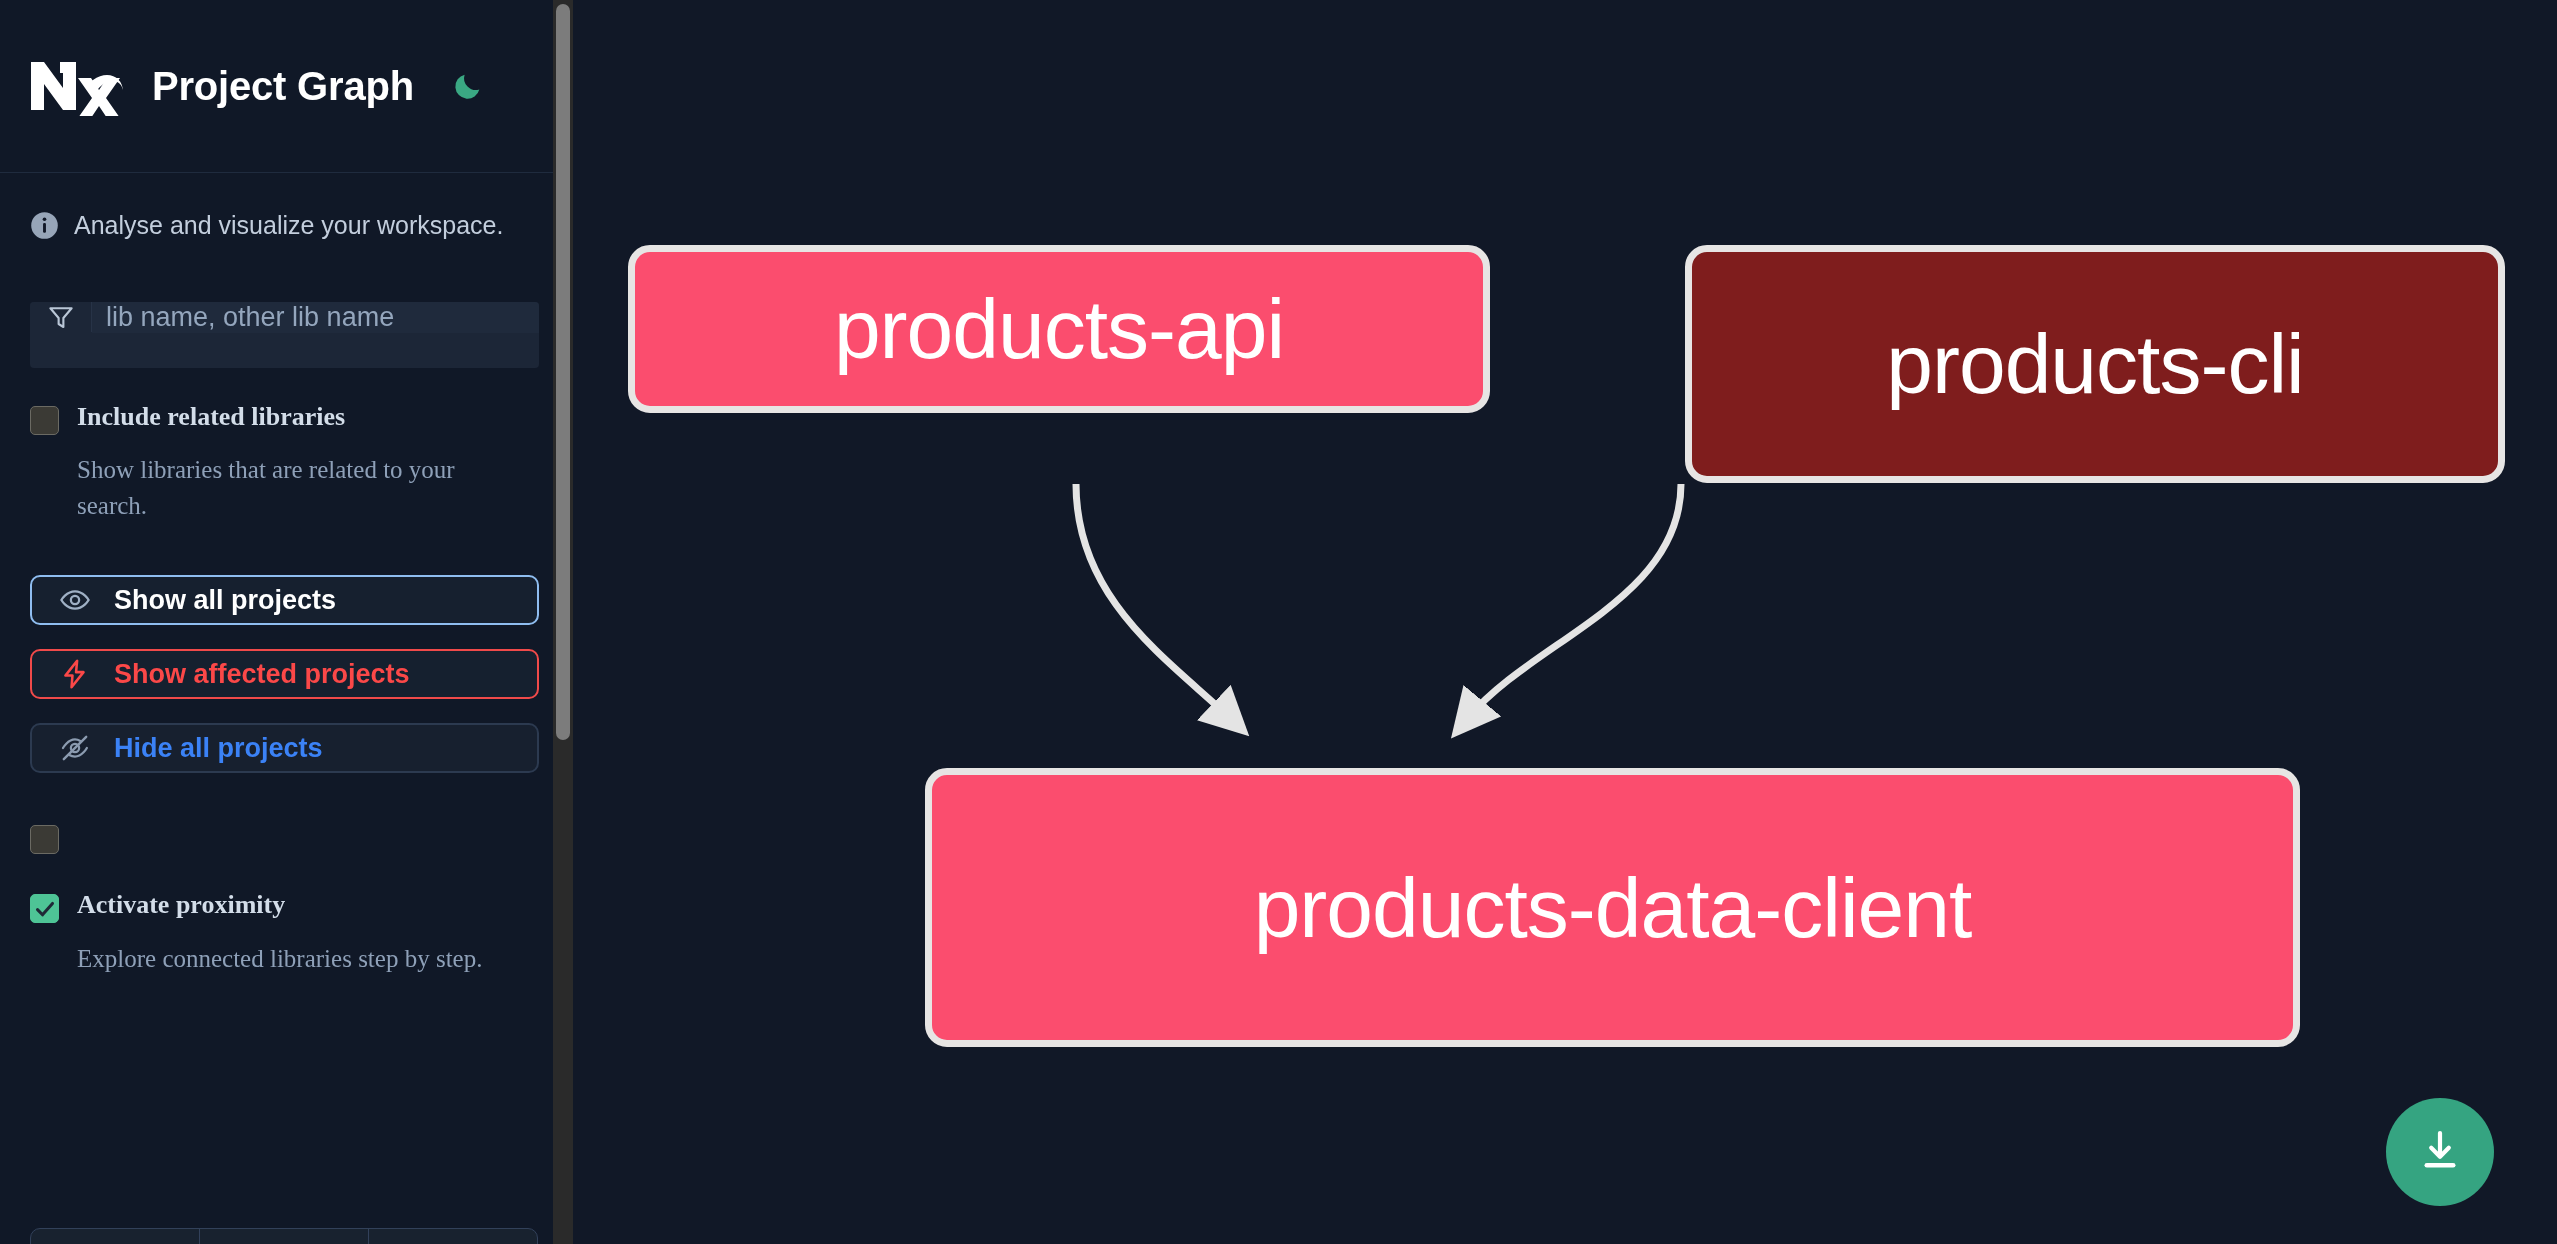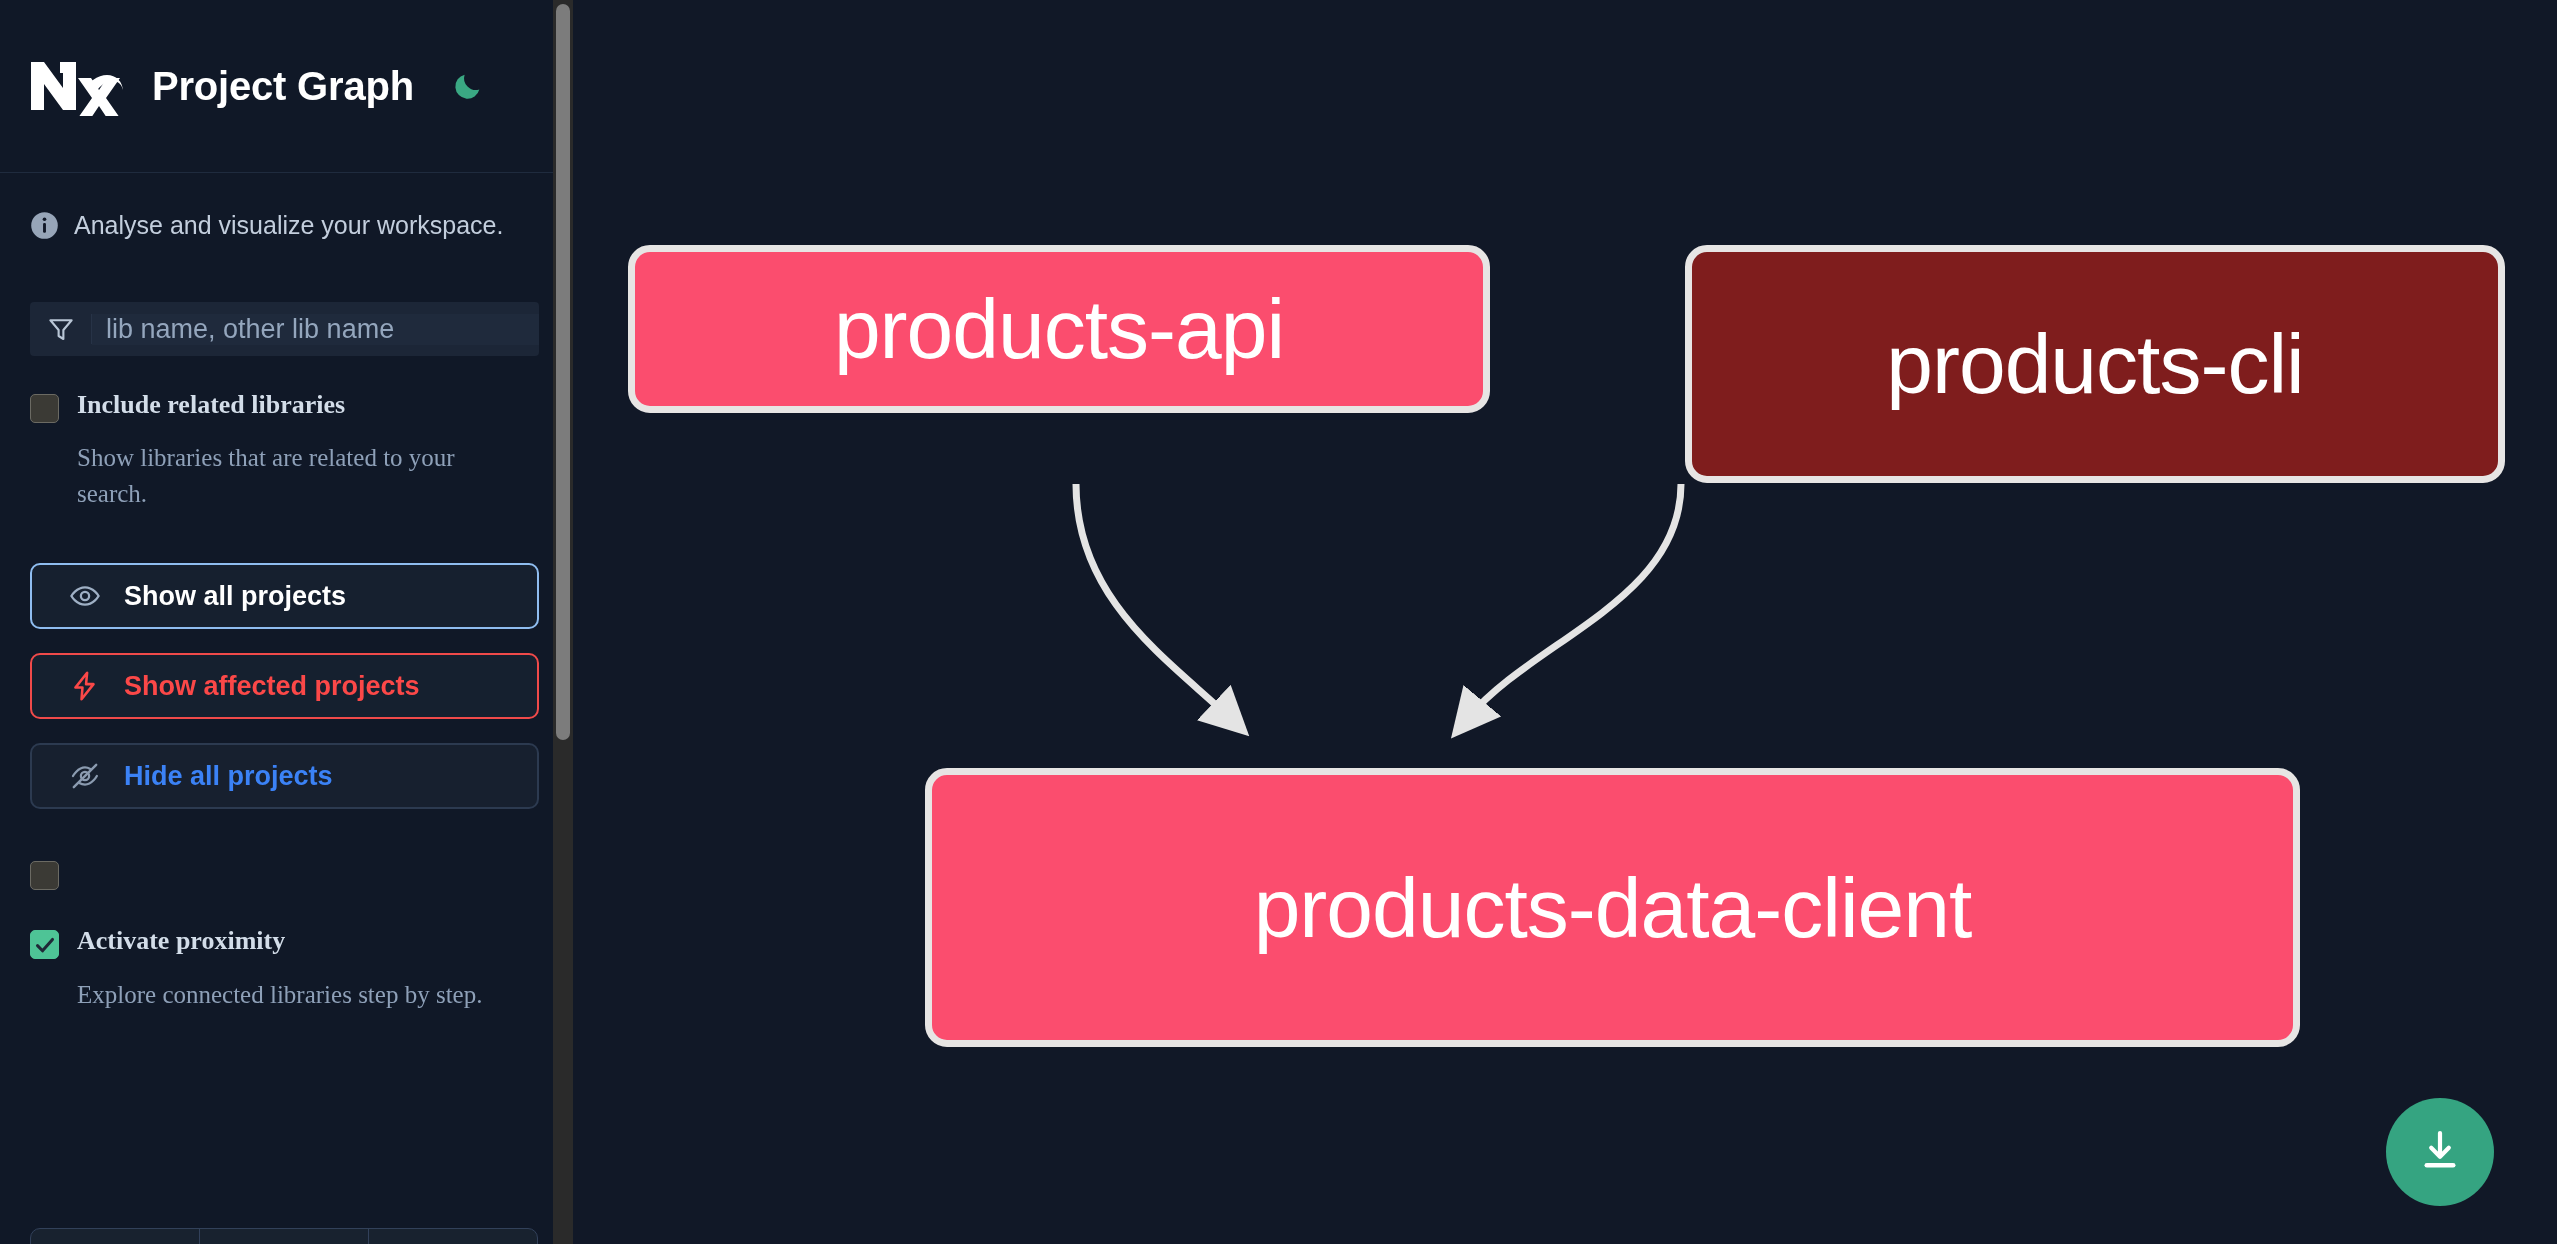--- a/index.html
+++ b/index.html
@@ -58,23 +58,23 @@
   .tagline-text {
     font-size: 25px;
     color: #c3cedd;
     white-space: nowrap;
   }
   .info-icon { flex: 0 0 auto; width: 29px; height: 29px; }
 
   
   .filter-wrap {
     margin-top: 52px;
-    height: 54px;
-    display: flex;
-    align-items: center;
+    height: 66px;
+    display: flex;
+    align-items: flex-start;
     background: #1c2637;
     border-radius: 4px;
     overflow: hidden;
   }
   .filter-icon-box {
     width: 62px;
     display: flex; align-items: center; justify-content: center;
     border-right: 1px solid #273347;
     background: #1c2637;
   }
@@ -116,25 +116,25 @@
     font-size: 25px;
     color: #8ea0b8;
     line-height: 1.42;
     max-width: 448px;
     margin-top: 18px;
   }
 
   
   .btn-stack { margin-top: 52px; display: flex; flex-direction: column; gap: 24px; }
   .btn {
-    height: 66px;
+    height: 50px;
     display: flex;
     align-items: center;
     gap: 22px;
-    padding-left: 36px;
+    padding-left: 26px;
     border-radius: 10px;
     background: #17202f;
     border: 2px solid #30405a;
     font-size: 27px;
     font-weight: 700;
     color: #e3e9f1;
     cursor: pointer;
     user-select: none;
   }
   .btn.primary { border-color: #8fbdf0; background: #16202f; color: #ffffff; }

